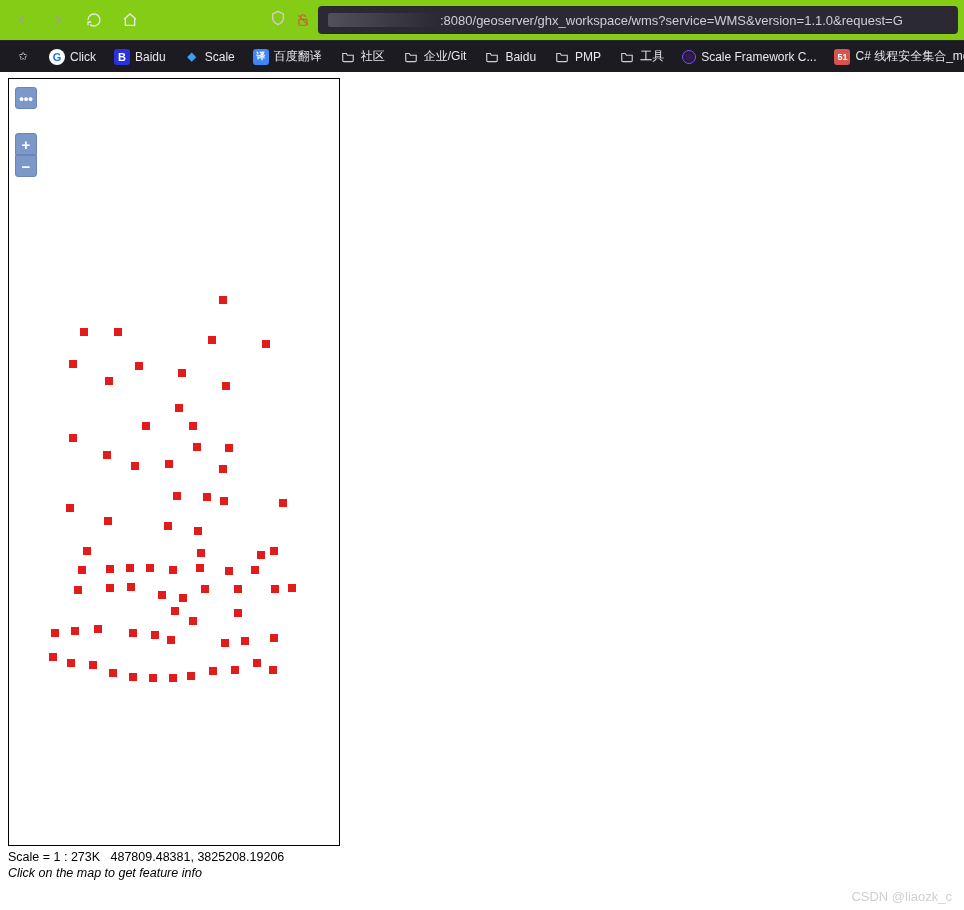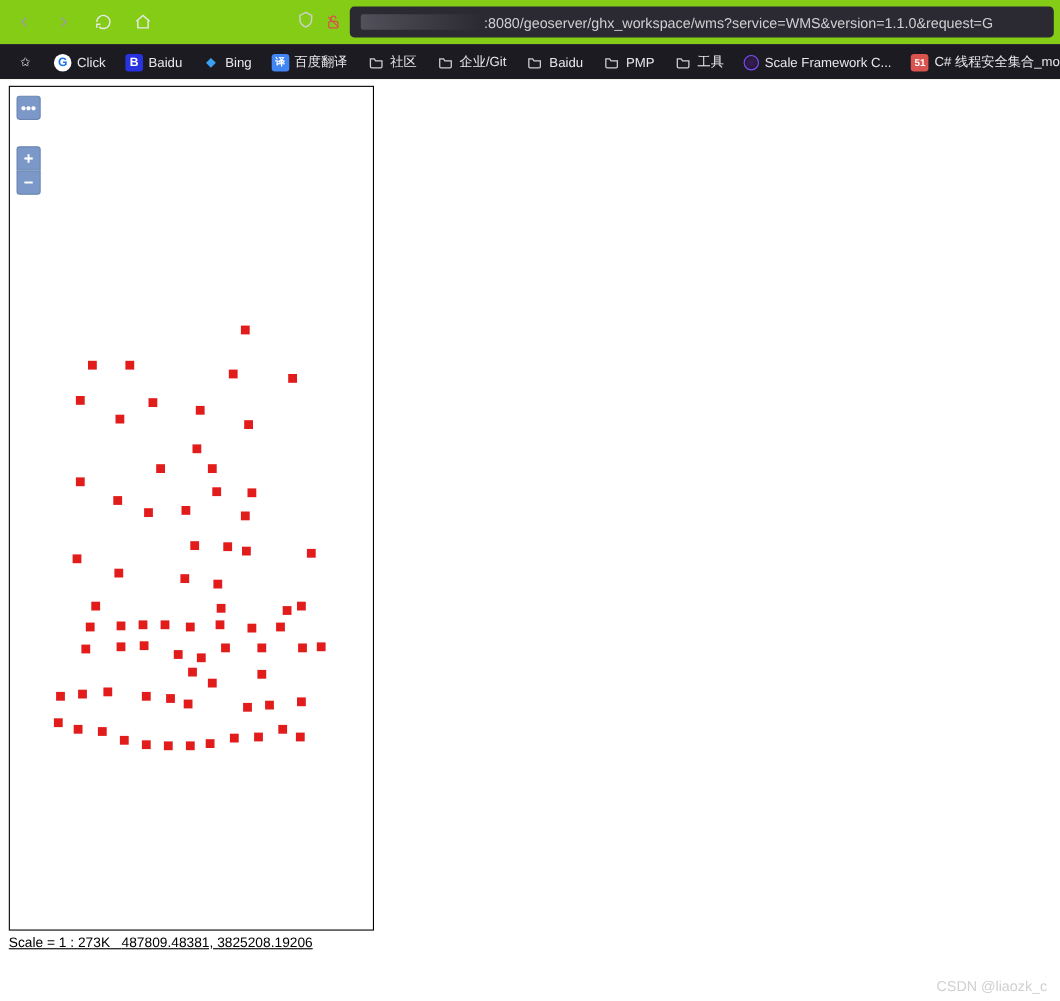--- a/index.html
+++ b/index.html
@@ -35,21 +35,21 @@
   
   .page { position: relative; width: 100%; height: calc(910px - 72px); background: #fff; }
   .map-frame { position: absolute; left: 8px; top: 6px; width: 332px; height: 768px; border: 1px solid #000; background:#fff;}
   .map-canvas { position: relative; width:100%; height:100%; }
   .ol-ctrl { position: absolute; left: 6px; background:#7b98c8; color:#fff; width:22px; height:22px; display:flex; align-items:center; justify-content:center; font-weight:bold; font-size:15px; border-radius:3px; border:1px solid #6b86b2;}
   .ol-options { top: 8px; letter-spacing:0px; font-size:13px;}
   .ol-zoomin { top: 54px; }
   .ol-zoomout { top: 76px; border-top-left-radius:0; border-top-right-radius:0;}
   .ol-zoomin { border-bottom-left-radius:0; border-bottom-right-radius:0;}
   .pt { position:absolute; width:8px; height:8px; background:#e21b1b; }
-  .status { position:absolute; left:8px; top: 778px; font-family: Verdana, Arial, sans-serif; font-size:12.5px; color:#000;text-decoration:underline; }
+  .status { position:absolute; left:8px; top: 778px; font-family: Verdana, Arial, sans-serif; font-size:12.5px; color:#000; }
   .status .line1 { white-space:nowrap; }
   .status .line2 { font-style: italic; margin-top:2px;}
   .watermark { position:absolute; right:12px; bottom:6px; font-size:13px; color:#d0d0d0; font-family: Arial, sans-serif;}
 </style>
 </head>
 <body>
 
 <div class="browser-chrome">
   <div class="toolbar">
     <div class="nav-btn">
@@ -102,21 +102,21 @@
       <div class="bm">
         <span class="fav fav-google">G</span>
         <span>Click</span>
       </div>
       <div class="bm">
         <span class="fav fav-baidu">B</span>
         <span>Baidu</span>
       </div>
       <div class="bm">
         <span class="fav fav-bing">◆</span>
-        <span>Bing</span>
+        <span>Scale</span>
       </div>
       <div class="bm">
         <span class="fav fav-trans">译</span>
         <span>百度翻译</span>
       </div>
       <div class="bm">
         <span class="fav fav-folder">
           <svg width="14" height="14" viewBox="0 0 24 24" fill="none" stroke="currentColor" stroke-width="2">
             <path d="M3 6h6l2 3h10v9a2 2 0 0 1-2 2H5a2 2 0 0 1-2-2V6z"></path>
           </svg>
@@ -244,15 +244,16 @@
         <div class="pt" style="left: 200px; top: 588px;"></div>
         <div class="pt" style="left: 222px; top: 587px;"></div>
         <div class="pt" style="left: 244px; top: 580px;"></div>
         <div class="pt" style="left: 260px; top: 587px;"></div>
       </div>
   </div>
   <div class="status">
     <div class="line1">
       <span>Scale = 1 : 273K</span>&nbsp;&nbsp;&nbsp;<span>487809.48381, 3825208.19206</span>
     </div>
+    <div class="line2">Click on the map to get feature info</div>
   </div>
   <div class="watermark">CSDN @liaozk_c</div>
 </div>
 
 </body></html>

